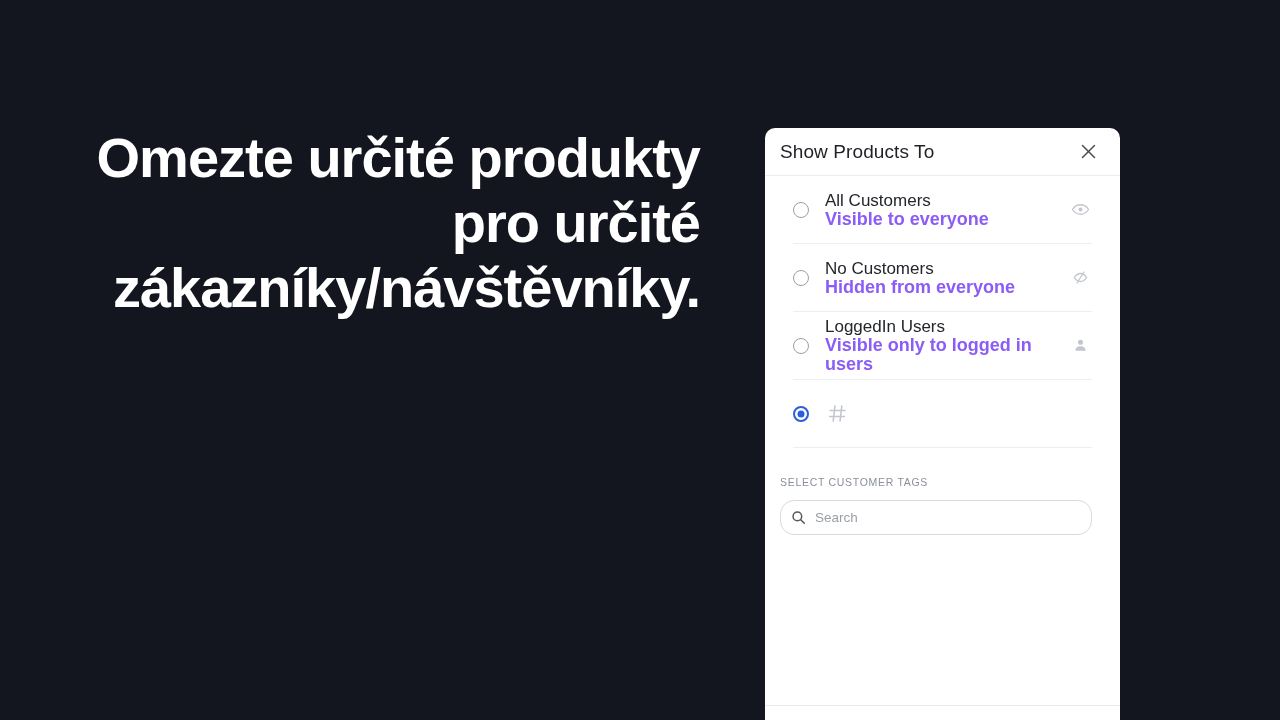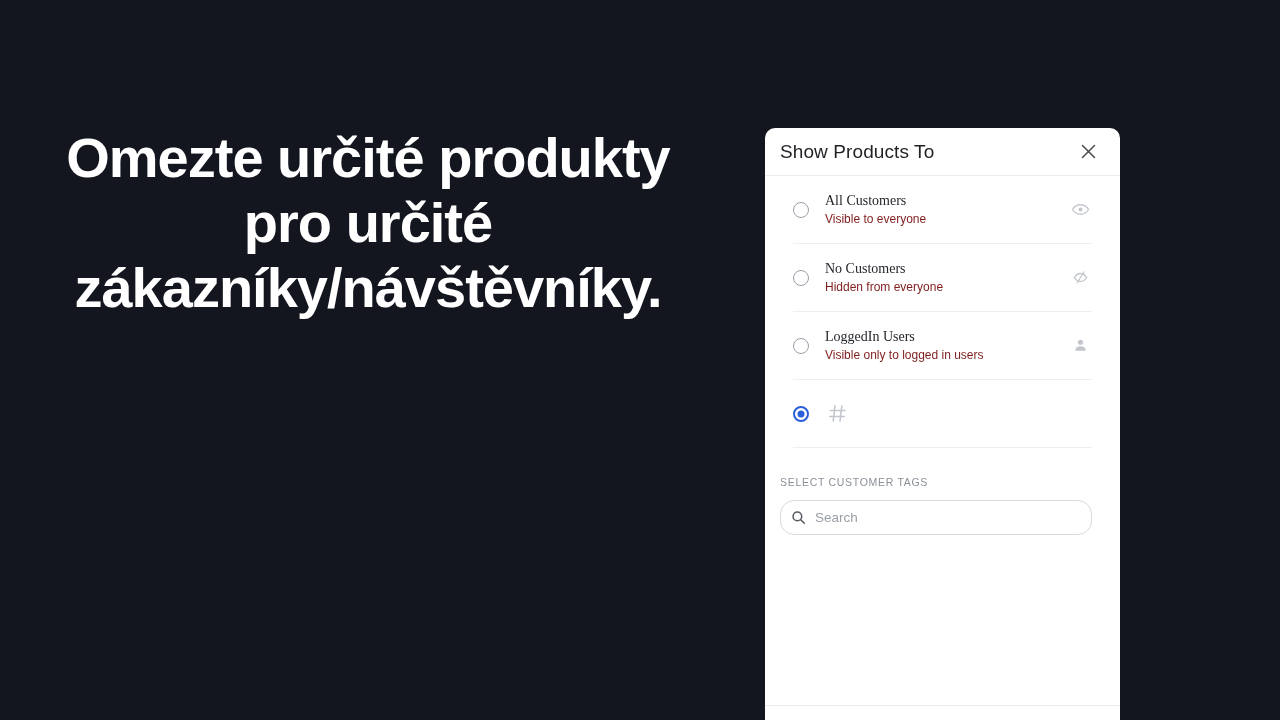--- a/index.html
+++ b/index.html
@@ -12,24 +12,24 @@
 
   body {
     background: #14161f;
     font-family: "Liberation Sans", sans-serif;
     position: relative;
   }
 
   
   .headline {
     position: absolute;
-    left: 48px;
+    left: 60px;
     top: 125px;
     width: 640px;
-    text-align: center;
+    text-align: right;
     color: #ffffff;
     font-family: "Liberation Sans", sans-serif;
     font-weight: bold;
     font-size: 56px;
     line-height: 65px;
     letter-spacing: -1px;
   }
 
   
   .modal {
@@ -103,29 +103,29 @@
     transform: translate(-50%, -50%);
     width: 7px;
     height: 7px;
     border-radius: 50%;
     background: #2b5fd9;
   }
 
   .option-text { flex: 1 1 auto; min-width: 0; }
 
   .option-label {
-    font-size: 14px;
+    font-size: 17px;
     color: #23262b;
     line-height: 19px;
-    font-family: Liberation Serif, serif;
   }
   .option-desc {
-    font-size: 12px;
-    color: #7f1d1d;
+    font-size: 18px;
+    color: #8b5cf6;
     line-height: 19px;
+    font-weight: bold;
   }
 
   .option-icon {
     flex: 0 0 auto;
     width: 24px;
     display: flex;
     align-items: center;
     justify-content: center;
     color: #c3c7cd;
   }

